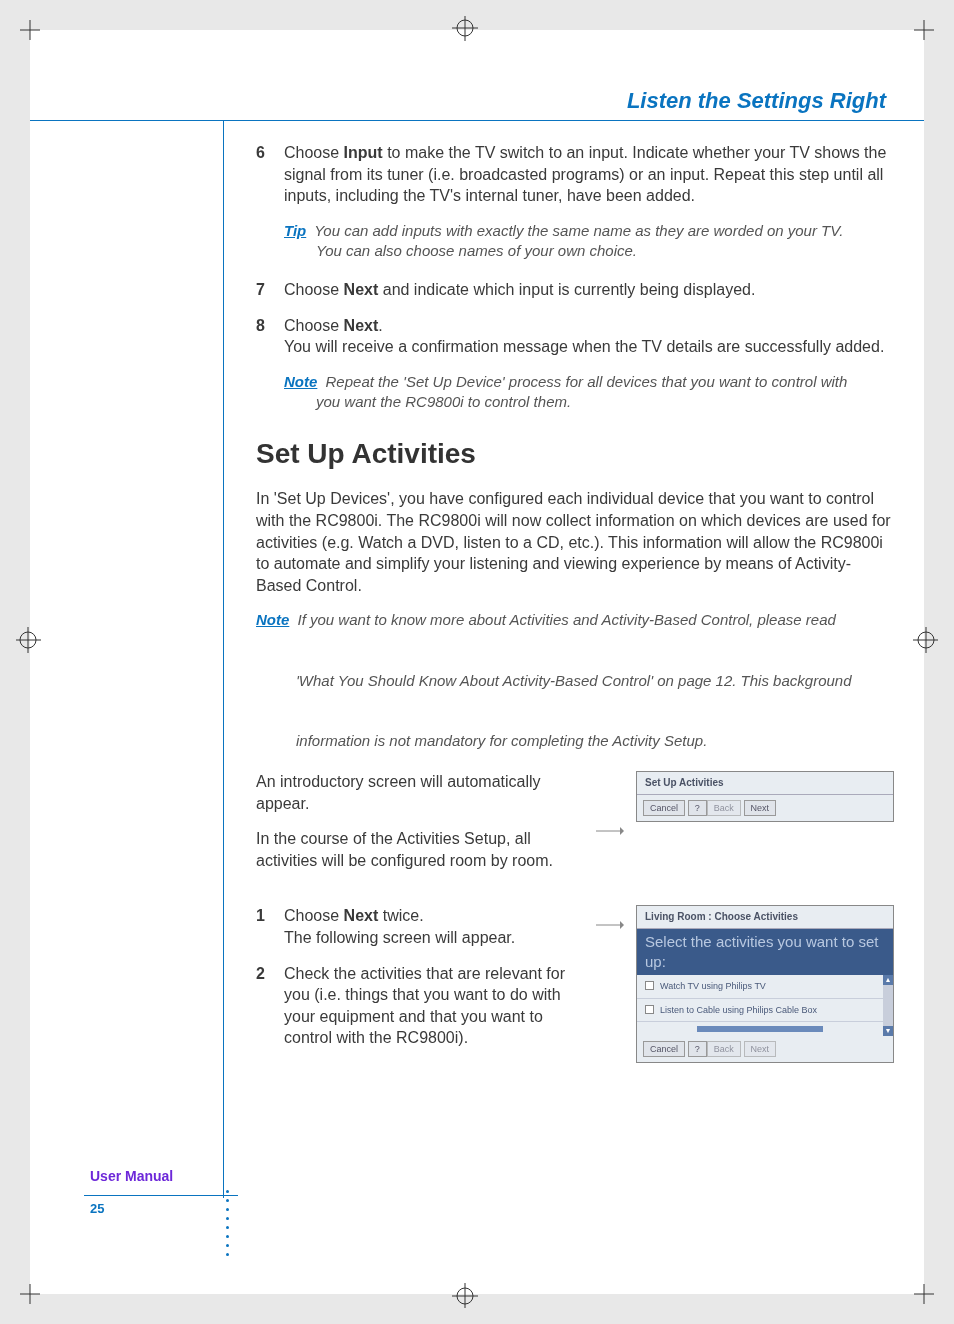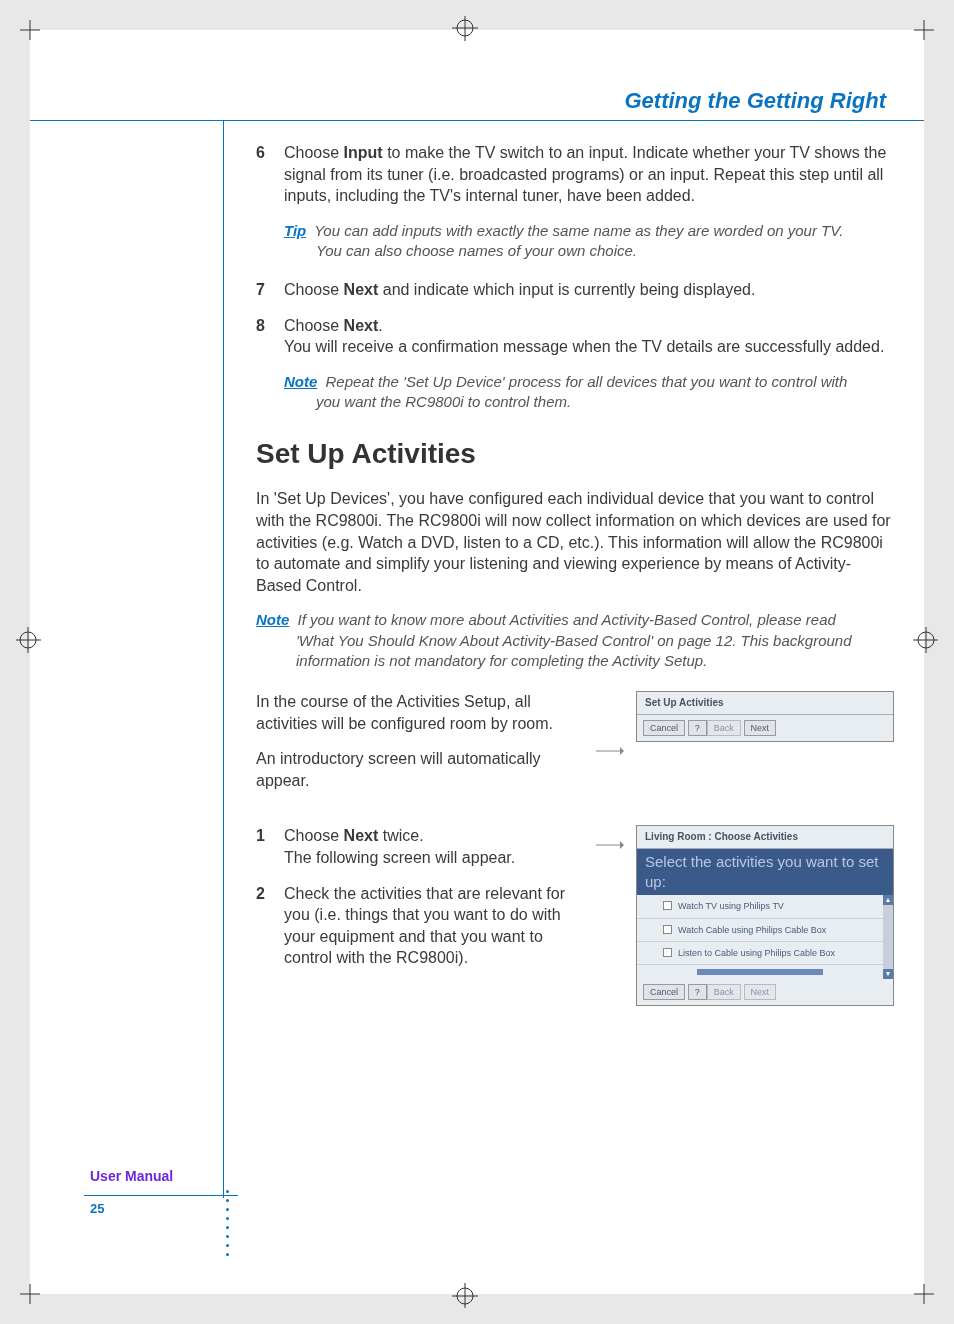--- a/index.html
+++ b/index.html
@@ -102,21 +102,21 @@
     font-size: 15px;
     line-height: 1.35;
     margin-bottom: 20px;
   }
   .note-block .label {
     color: #0a74c0;
     font-weight: bold;
     text-decoration: underline;
     margin-right: 4px;
   }
-  .note-block .indent { display: block; margin-left: 40px; }
+  .note-block .indent { display: block; margin-left: 40px; margin-top: 40px; }
   .row {
     display: flex;
     align-items: flex-start;
     gap: 12px;
     margin-bottom: 16px;
   }
   .row .left { flex: 1; }
   .row .shot {
     width: 260px;
     flex-shrink: 0;
@@ -171,21 +171,21 @@
     font-size: 15px;
     filter: blur(0.4px);
   }
   .shot-list {
     background: #e8edf2;
     padding: 0;
   }
   .shot-item {
     display: flex;
     align-items: flex-start;
-    padding: 5px 26px;
+    padding: 5px 8px;
     border-bottom: 1px solid #c8cedb;
     font-size: 9px;
     color: #4a5a7a;
     gap: 6px;
     filter: blur(0.4px);
   }
   .shot-chk {
     width: 9px; height: 9px; border: 1px solid #888; background: #fff; flex-shrink: 0; margin-top: 1px;
   }
   .shot-scroll {
@@ -268,21 +268,21 @@
     </svg>
   <svg class="crop-mark" style="left:-10px;bottom:-10px" width="20" height="20">
       <line x1="10" y1="0" x2="10" y2="20"></line>
       <line x1="0" y1="10" x2="20" y2="10"></line>
     </svg>
   <svg class="crop-mark" style="right:-10px;bottom:-10px" width="20" height="20">
       <line x1="10" y1="0" x2="10" y2="20"></line>
       <line x1="0" y1="10" x2="20" y2="10"></line>
     </svg>
 
-  <div class="header-title">Getting the Getting Right</div>
+  <div class="header-title">Listen the Settings Right</div>
   <div class="header-rule"></div>
   <div class="vert-rule"></div>
 
   <div class="content">
 
     <div class="step">
       <div class="step-num">6</div>
       <div class="step-body">
         <span>Choose </span><b>Input</b><span> to make the TV switch to an input. Indicate whether your TV shows the signal from its tuner (i.e. broadcasted programs) or an input. Repeat this step until all inputs, including the TV's internal tuner, have been added.</span>
       </div>
@@ -321,22 +321,22 @@
 
     <div class="note-block">
       <span class="label">Note</span>
       <span>If you want to know more about Activities and Activity-Based Control, please read</span>
       <span class="indent">'What You Should Know About Activity-Based Control' on page 12. This background</span>
       <span class="indent">information is not mandatory for completing the Activity Setup.</span>
     </div>
 
     <div class="row">
       <div class="left">
+        <div class="para">An introductory screen will automatically appear.</div>
         <div class="para">In the course of the Activities Setup, all activities will be configured room by room.</div>
-        <div class="para">An introductory screen will automatically appear.</div>
       </div>
       <div class="arrow">
         <svg width="28" height="12">
             <line x1="0" y1="6" x2="24" y2="6" stroke="#888" stroke-width="1"></line>
             <polygon points="24,2 28,6 24,10" fill="#888"></polygon>
           </svg>
       </div>
       <div class="shot">
         <div class="shot-box">
           <div class="shot-title">Set Up Activities</div>
@@ -376,24 +376,20 @@
       </div>
       <div class="shot">
         <div class="shot-box">
           <div class="shot-title">Living Room : Choose Activities</div>
           <div class="shot-subtitle">Select the activities you want to set up:</div>
           <div class="shot-list-wrap">
             <div class="shot-list-inner shot-list">
               <div class="shot-item">
                   <span class="shot-chk"></span>
                   <span>Watch TV using Philips TV</span>
-                </div>
-              <div class="shot-item">
-                  <span class="shot-chk"></span>
-                  <span>Watch Cable using Philips Cable Box</span>
                 </div>
               <div class="shot-item">
                   <span class="shot-chk"></span>
                   <span>Listen to Cable using Philips Cable Box</span>
                 </div>
               <div class="shot-progress"></div>
             </div>
             <div class="shot-scroll">
                 <div>▴</div>
                 <div>▾</div>

